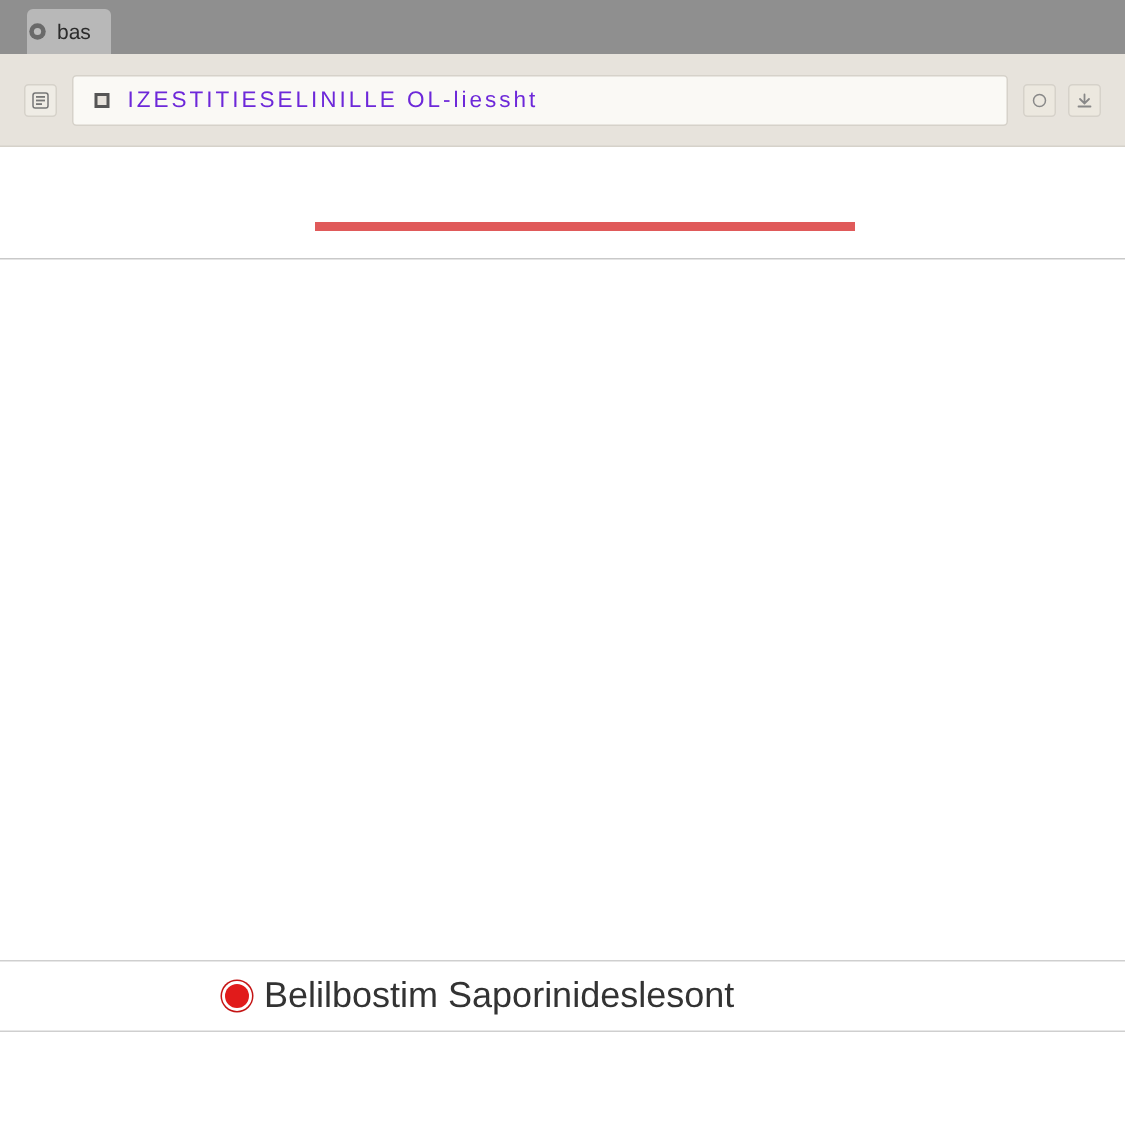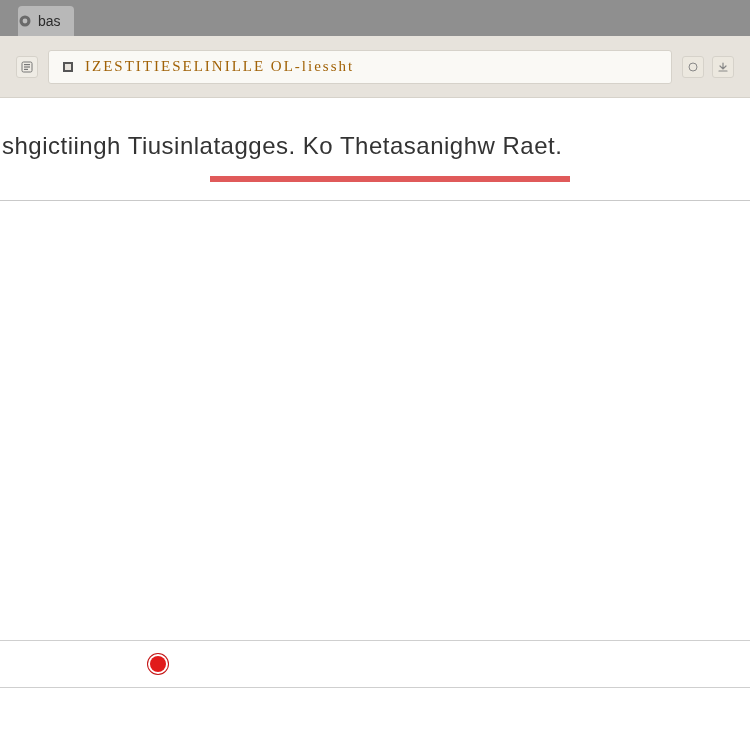--- a/index.html
+++ b/index.html
@@ -68,23 +68,23 @@
     width: 18px; height: 18px;
     display: inline-flex; align-items: center; justify-content: center;
     color: #555;
     font-size: 12px;
   }
   .addr-text {
     flex: 1;
     white-space: nowrap;
     overflow: hidden;
     text-overflow: ellipsis;
-    font-family: Liberation Serif, serif;
+    font-family: Liberation Sans, sans-serif;
     letter-spacing: 2px;
-    color: #a16207;
+    color: #6d28d9;
   }
   .toolbar-right {
     display: flex;
     gap: 8px;
   }
   .toolbar-right .toolbar-icon {
     background: #ece8df;
   }
 
   
@@ -177,21 +177,21 @@
       <svg width="12" height="12" viewBox="0 0 12 12">
           <path d="M6 2 L6 8 M3 5 L6 8 L9 5 M2 10 L10 10" fill="none" stroke="#888" stroke-width="1.2" stroke-linecap="round"></path>
         </svg>
     </span>
   </div>
 </div>
 
 <div class="viewport">
 
   <div class="heading-row">
-    <div class="heading-text">shgictiingh Tiusinlatagges. Ko Thetasanighw Raet.</div>
     <div class="red-underline"></div>
   </div>
 
   <div class="status-row">
     <span class="red-dot"></span>
+    <span>Belilbostim Saporinideslesont</span>
   </div>
 
 </div>
 
 </body></html>

